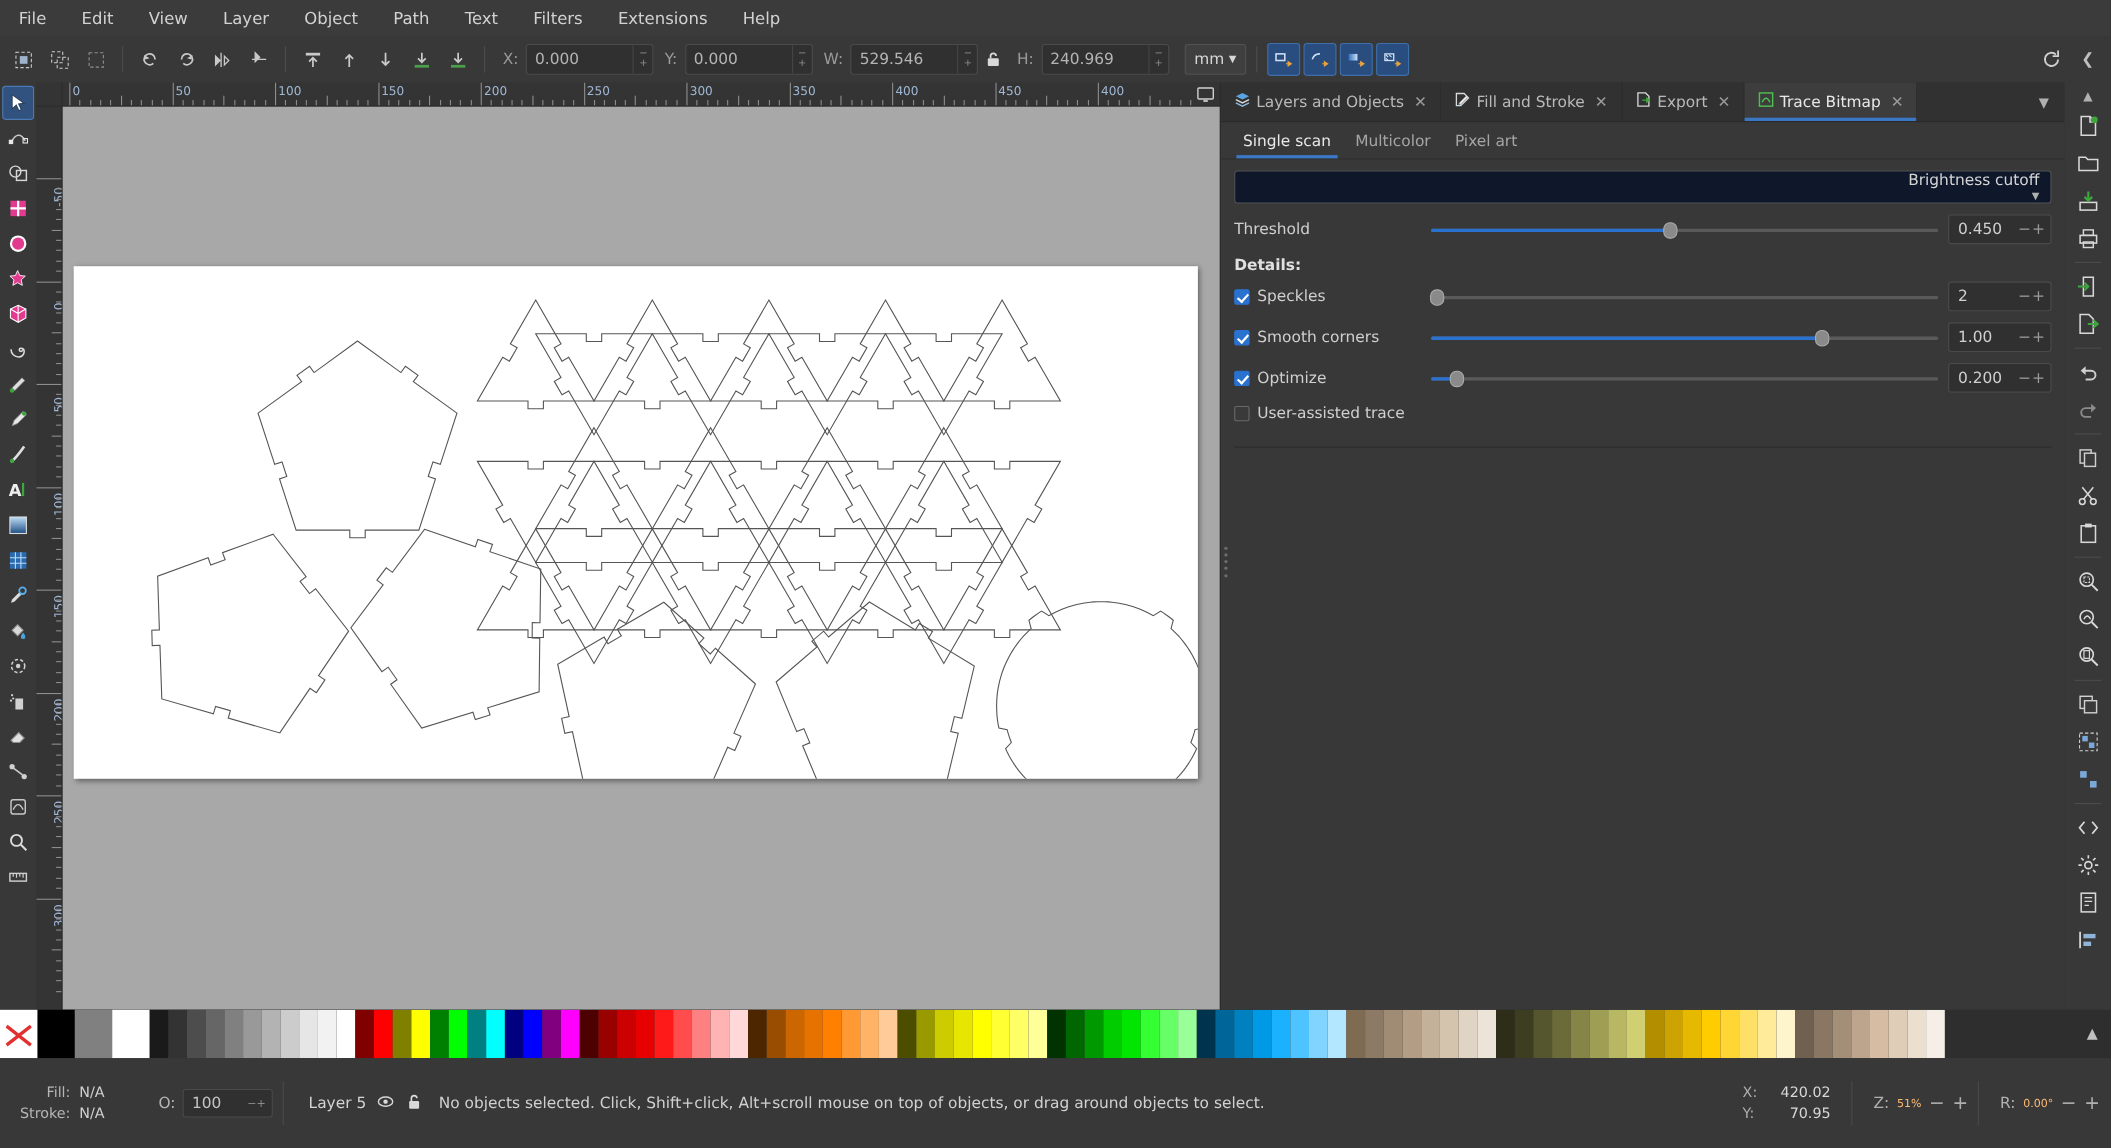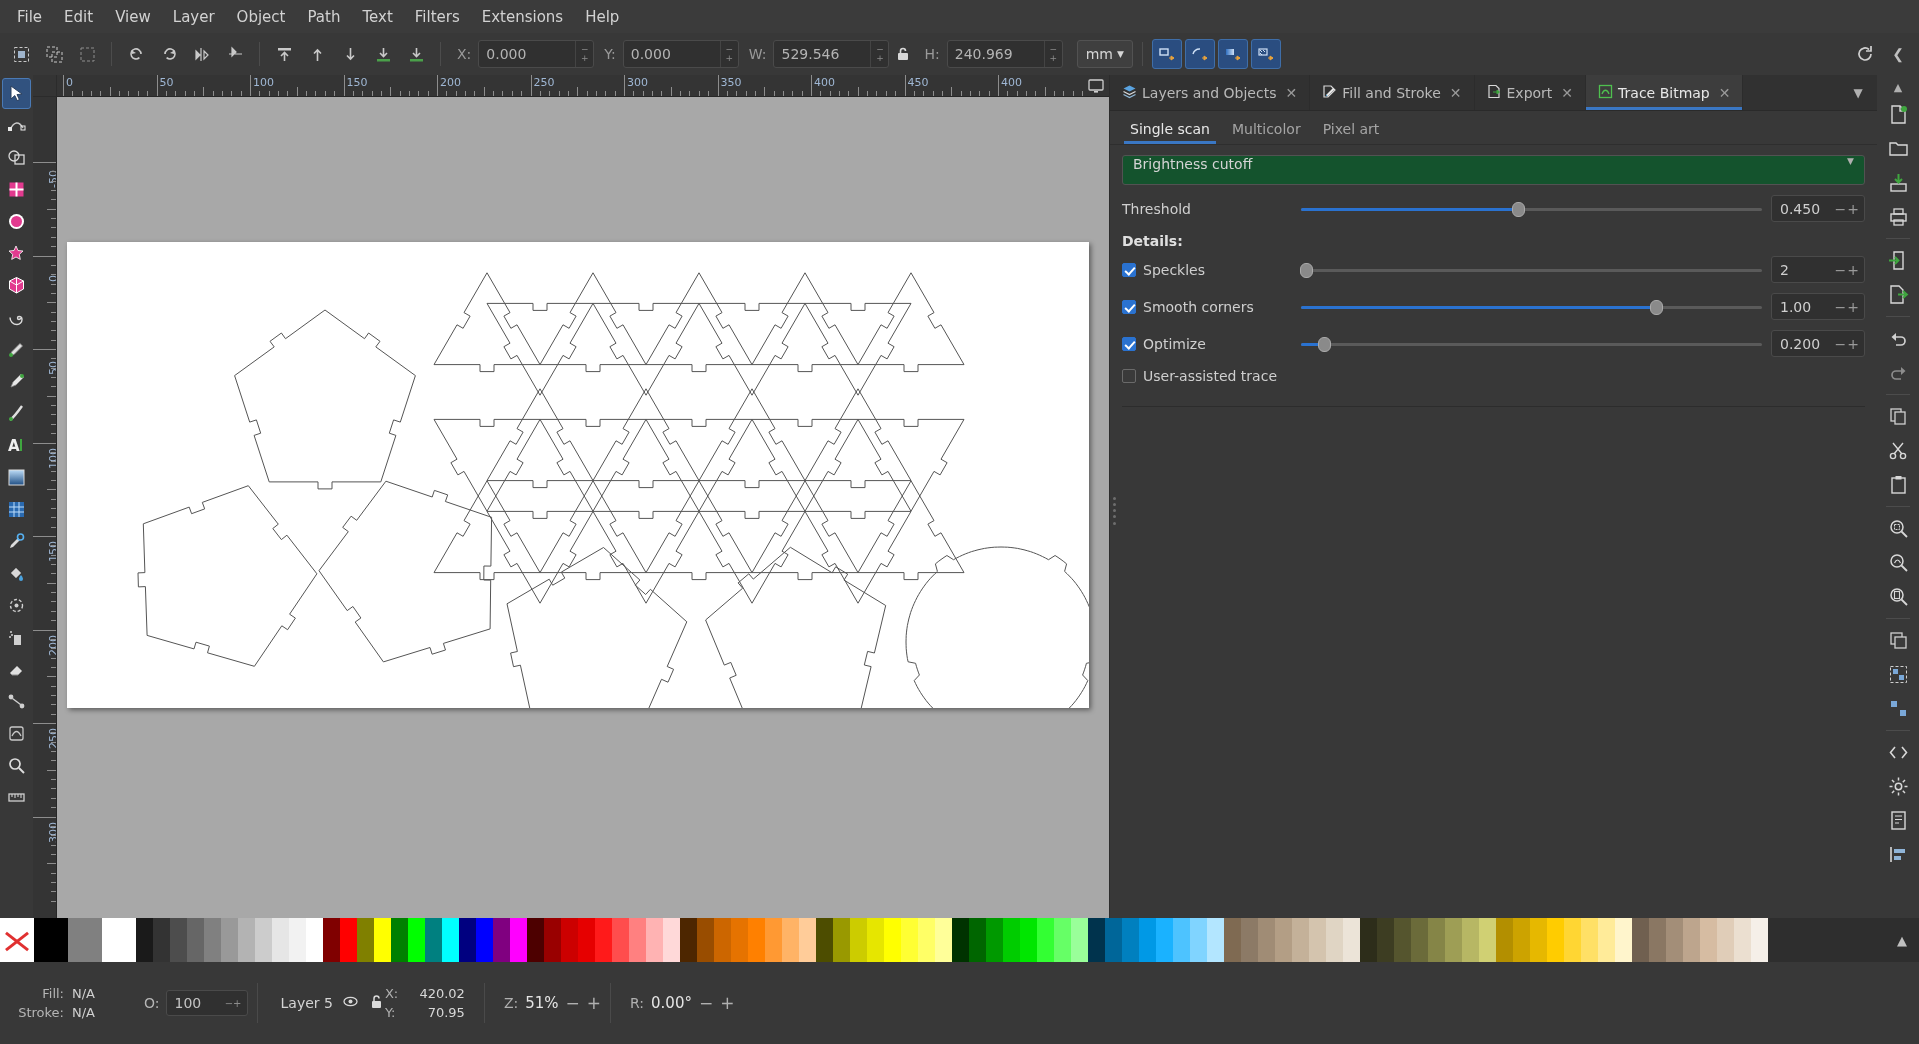--- a/index.html
+++ b/index.html
@@ -10,21 +10,21 @@
     font-size: 13px;
     color: #c8c8c8;
     overflow: hidden;
   }
   #app { position: relative; width: 1919px; height: 1044px; }
 
   
   .menubar {
     position: absolute; top: 0; left: 0; width: 1919px; height: 33px;
     background: #3b3b3b; display: flex; align-items: center;
-    padding-left: 6px; gap: 0;
+    padding-left: 6px; gap: 10px;
   }
   .menu-item {
     padding: 4px 11px; font-size: 15px; color: #d2d2d2; cursor: default;
     border-radius: 2px; white-space: nowrap;
   }
 
   
   .toolbar {
     position: absolute; top: 33px; left: 0; width: 1919px; height: 42px;
     background: #383838; display: flex; align-items: center;
@@ -163,23 +163,23 @@
     position: relative; cursor: default;
   }
   .subtab.active { color: #e8e8e8; }
   .subtab.active::after {
     content:''; position:absolute; left:4px; right:4px; bottom:0; height:3px;
     background:#3a77c4;
   }
   .panel-body { padding: 10px 12px 0 12px; }
   .sec-label { font-size: 14px; font-weight: bold; color: #e0e0e0; margin-bottom: 7px; }
   .combo {
-    height: 30px; background: #14532d; border: 1px solid #525252; border-radius: 3px;
-    display: flex; align-items: flex-start; padding: 0 10px;
-    font-size: 14px; color: #d4d4d4; justify-content: space-between;
+    height: 30px; background: #0f172a; border: 1px solid #525252; border-radius: 3px;
+    display: flex; align-items: flex-end; padding: 0 10px;
+    font-size: 14px; color: #d4d4d4; justify-content: space-between; flex-direction: column;
   }
   .ctl-row { display: flex; align-items: center; gap: 9px; margin-top: 10px; }
   .ctl-name { font-size: 14px; color: #cfcfcf; width: 170px; flex: 0 0 auto;
               display:flex; align-items:center; gap:7px; }
   .cbox {
     width: 14px; height: 14px; border: 1px solid #6a6a6a; border-radius: 2px;
     background: #3a3a3a; flex: 0 0 auto; position: relative;
   }
   .cbox.on { background: #2a72d0; border-color: #2a72d0; }
   .cbox.on::after {
@@ -288,21 +288,21 @@
   .o-spin .v { flex:1 1 auto; padding-left: 8px; color: #c4c4c4; font-size: 14px; }
   .layer-block { display: flex; align-items: center; gap: 9px; margin-left: 14px; }
   .layer-name { font-size: 14px; color: #d4d4d4; }
   .status-msg { margin-left: 14px; font-size: 14px; color: #d0d0d0; flex: 1 1 auto; }
   .xy-block { display:flex; flex-direction: column; font-size: 13px; margin-right: 10px; }
   .xy-line { display:flex; gap: 10px; line-height: 19px; }
   .xy-key { color: #b0b0b0; width: 14px; }
   .xy-val { color: #d8d8d8; width: 56px; text-align: right; }
   .zoom-block, .rot-block { display:flex; align-items:center; gap: 7px; margin-left: 10px; }
   .z-key { color:#b0b0b0; font-size: 14px; }
-  .z-val { color:#e5e5e5; font-size: 15px; }
+  .z-val { color:#fdba74; font-size: 10px; }
   .z-pm { color:#b0b0b0; font-size: 17px; }
   .vsep { width:1px; height: 40px; background:#4a4a4a; margin: 0 9px; }
 </style>
 </head>
 <body>
 
 <div id="app">
 
   <div class="menubar">
     <div class="menu-item">File</div>
@@ -1320,20 +1320,21 @@
           </svg>
       </span>
       <span>
         <svg width="17" height="17" viewBox="0 0 17 17">
             <rect x="4" y="8" width="9" height="7" rx="1" fill="#dadada"></rect>
             <path d="M6 8V5.5a2.5 2.5 0 0 1 5 0" fill="none" stroke="#dadada" stroke-width="1.5"></path>
           </svg>
       </span>
     </div>
 
+    <div class="status-msg">No objects selected. Click, Shift+click, Alt+scroll mouse on top of objects, or drag around objects to select.</div>
 
     <div class="xy-block">
       <div class="xy-line">
         <span class="xy-key">X:</span>
         <span class="xy-val">420.02</span>
       </div>
       <div class="xy-line">
         <span class="xy-key">Y:</span>
         <span class="xy-val">70.95</span>
       </div>

